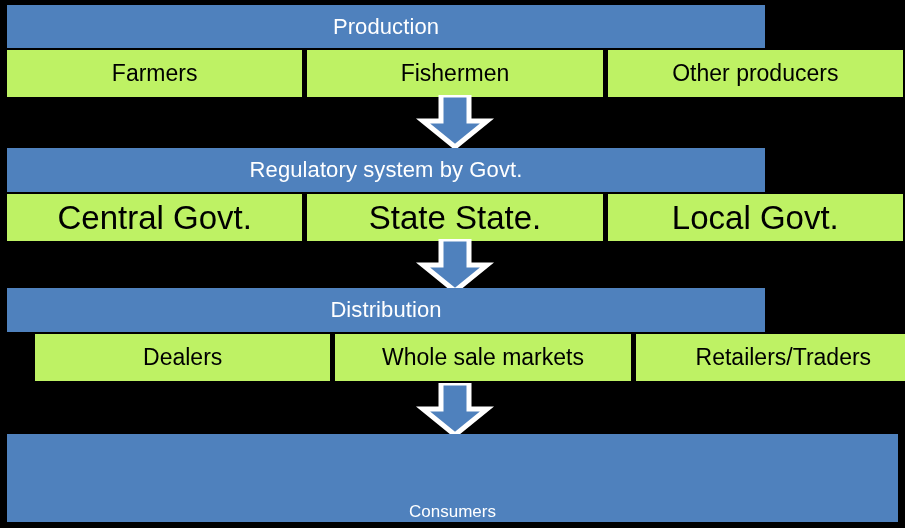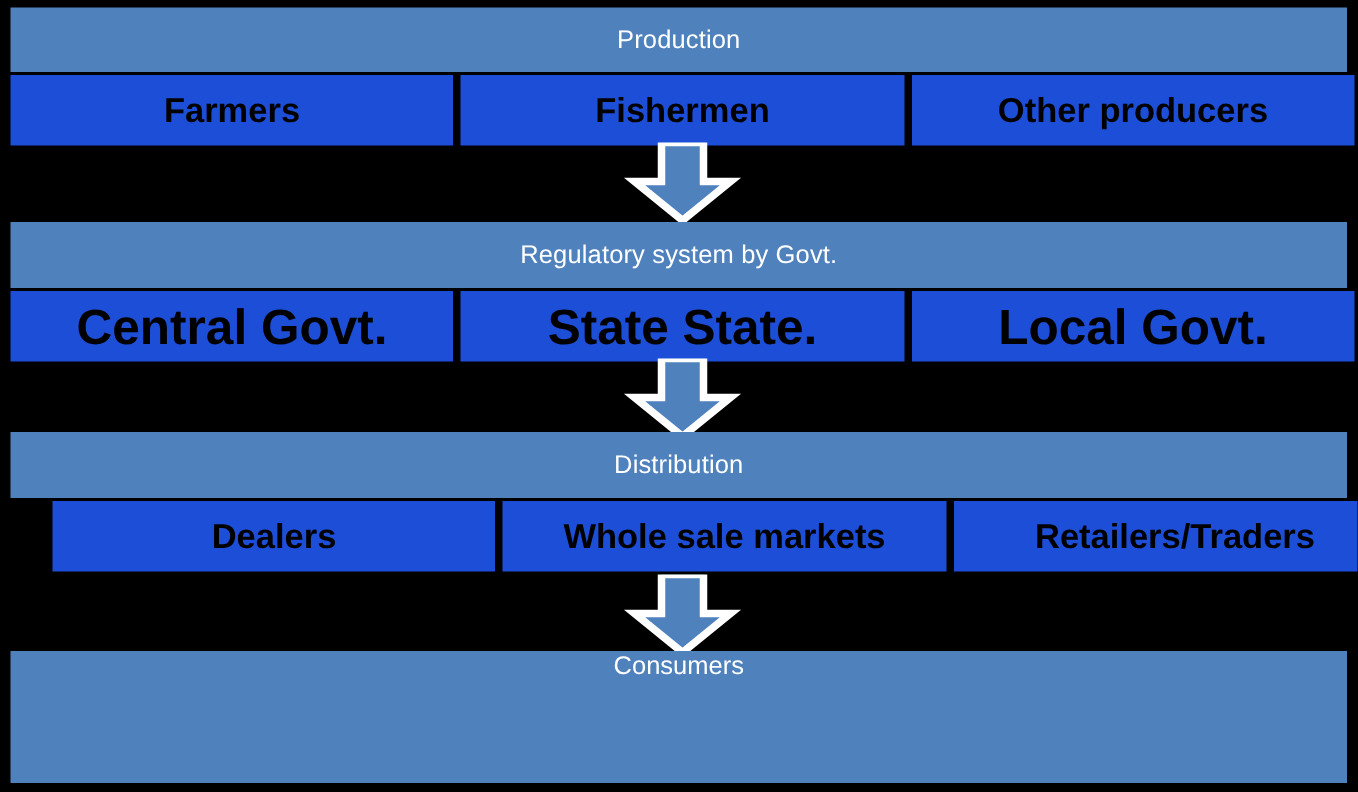--- a/index.html
+++ b/index.html
@@ -27,41 +27,40 @@
     left: 7px;
     width: 896px;
   }
 
   .stage-header {
     background: #4F81BD;
     color: #FFFFFF;
     display: flex;
     align-items: center;
     justify-content: center;
-    font-size: 17px;
+    font-size: 22px;
     letter-spacing: 0.1px;
-    width: 891px;
+    width: 758px;
   }
 
   .stage-cells {
     display: flex;
     gap: 5px;
     width: 896px;
   }
 
   .cell {
-    background: #1d4ed8;
+    background: #bef264;
     color: #000000;
     display: flex;
     align-items: center;
     justify-content: center;
     flex: 1 1 0;
     font-size: 25px;
     line-height: 1;
-    font-weight: bold;
   }
 
   .cell.small { font-size: 23px; }
   .cell.big   { font-size: 33px; }
 
   
   #stage-production       { top: 5px; }
   #stage-production .stage-header { height: 43px; }
   #stage-production .stage-cells  { height: 47px; margin-top: 2px; }
 
@@ -76,21 +75,21 @@
   
   #stage-consumers {
     position: absolute;
     left: 7px;
     top: 434px;
     width: 891px;
     height: 88px;
     background: #4F81BD;
     color: #FFFFFF;
     display: flex;
-    align-items: flex-start;
+    align-items: flex-end;
     justify-content: center;
     font-size: 17px;
   }
 
   
   .arrow {
     position: absolute;
     left: 415px;
     width: 80px;
     height: 54px;

